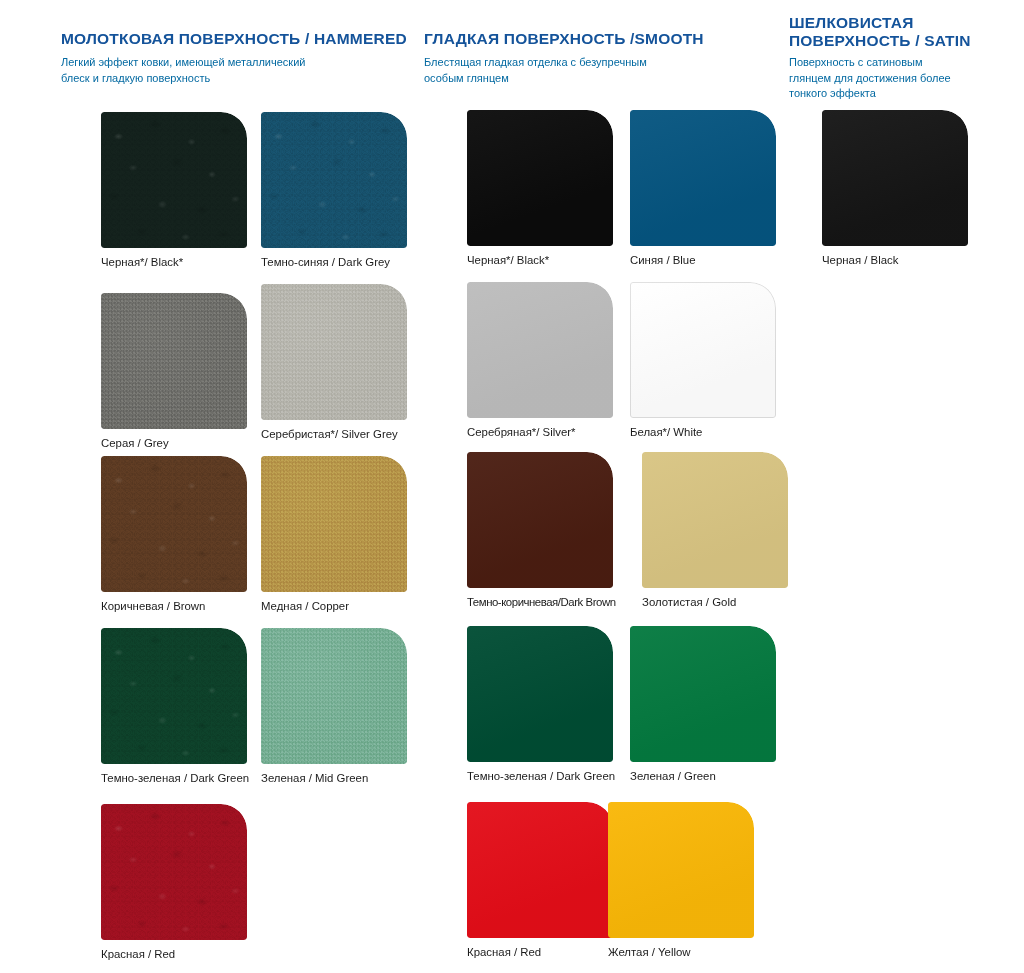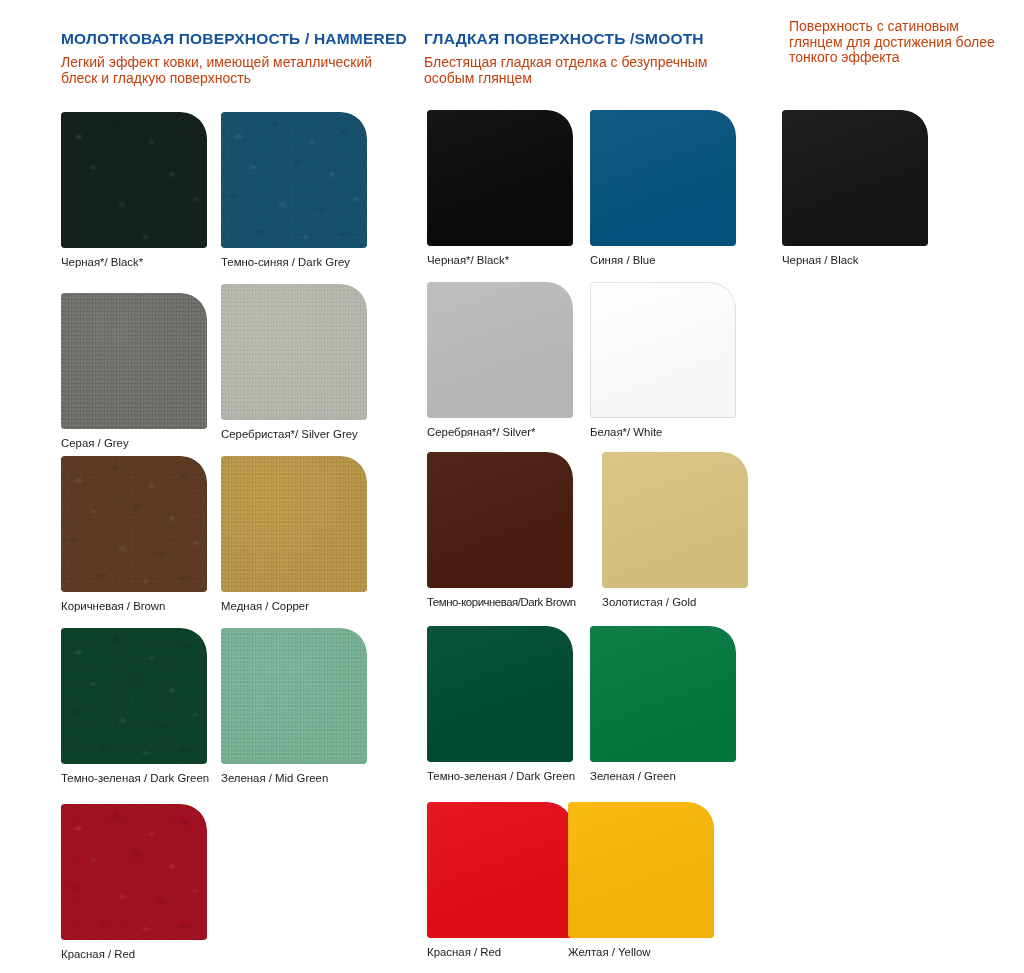--- a/index.html
+++ b/index.html
@@ -32,36 +32,37 @@
     color: #14539a;
     font-family: "Liberation Sans", sans-serif;
     font-weight: bold;
     font-size: 15.5px;
     letter-spacing: 0.2px;
     line-height: 18px;
     margin: 0;
     white-space: pre-line;
   }
   .col-desc {
-    color: #c2410c;
-    font-size: 14px;
+    color: #0369a1;
+    font-size: 11px;
     line-height: 15.5px;
     margin: 7px 0 0 0;
     white-space: pre-line;
   }
 
   #head-hammered { left: 61px; top: 30px; width: 360px; }
   #head-smooth   { left: 424px; top: 30px; width: 300px; }
   #head-satin    { left: 789px; top: 14px; width: 225px; }
 
   #head-satin .col-desc { margin-top: 5px; }
 
   
   .swatch-cell {
     position: absolute;
+    margin-left: 40px;
   }
   .swatch {
     position: relative;
     width: 146px;
     height: 136px;
     border-radius: 3px 26px 3px 3px;
     overflow: hidden;
     background-clip: padding-box;
   }
 
@@ -162,20 +163,22 @@
 блеск и гладкую поверхность</div>
   </div>
 
   <div class="col-head" id="head-smooth">
     <div class="col-title">ГЛАДКАЯ ПОВЕРХНОСТЬ /SMOOTH</div>
     <div class="col-desc">Блестящая гладкая отделка с безупречным
 особым глянцем</div>
   </div>
 
   <div class="col-head" id="head-satin">
+    <div class="col-title">ШЕЛКОВИСТАЯ
+ПОВЕРХНОСТЬ / SATIN</div>
     <div class="col-desc">Поверхность с сатиновым
 глянцем для достижения более
 тонкого эффекта</div>
   </div>
 
   <div class="swatch-cell" style="left:61px;  top:112px;">
     <div class="swatch tex-hammer">
         <div class="base" style="background: rgb(19, 33, 28);"></div>
         <div class="grain"></div>
       </div>

